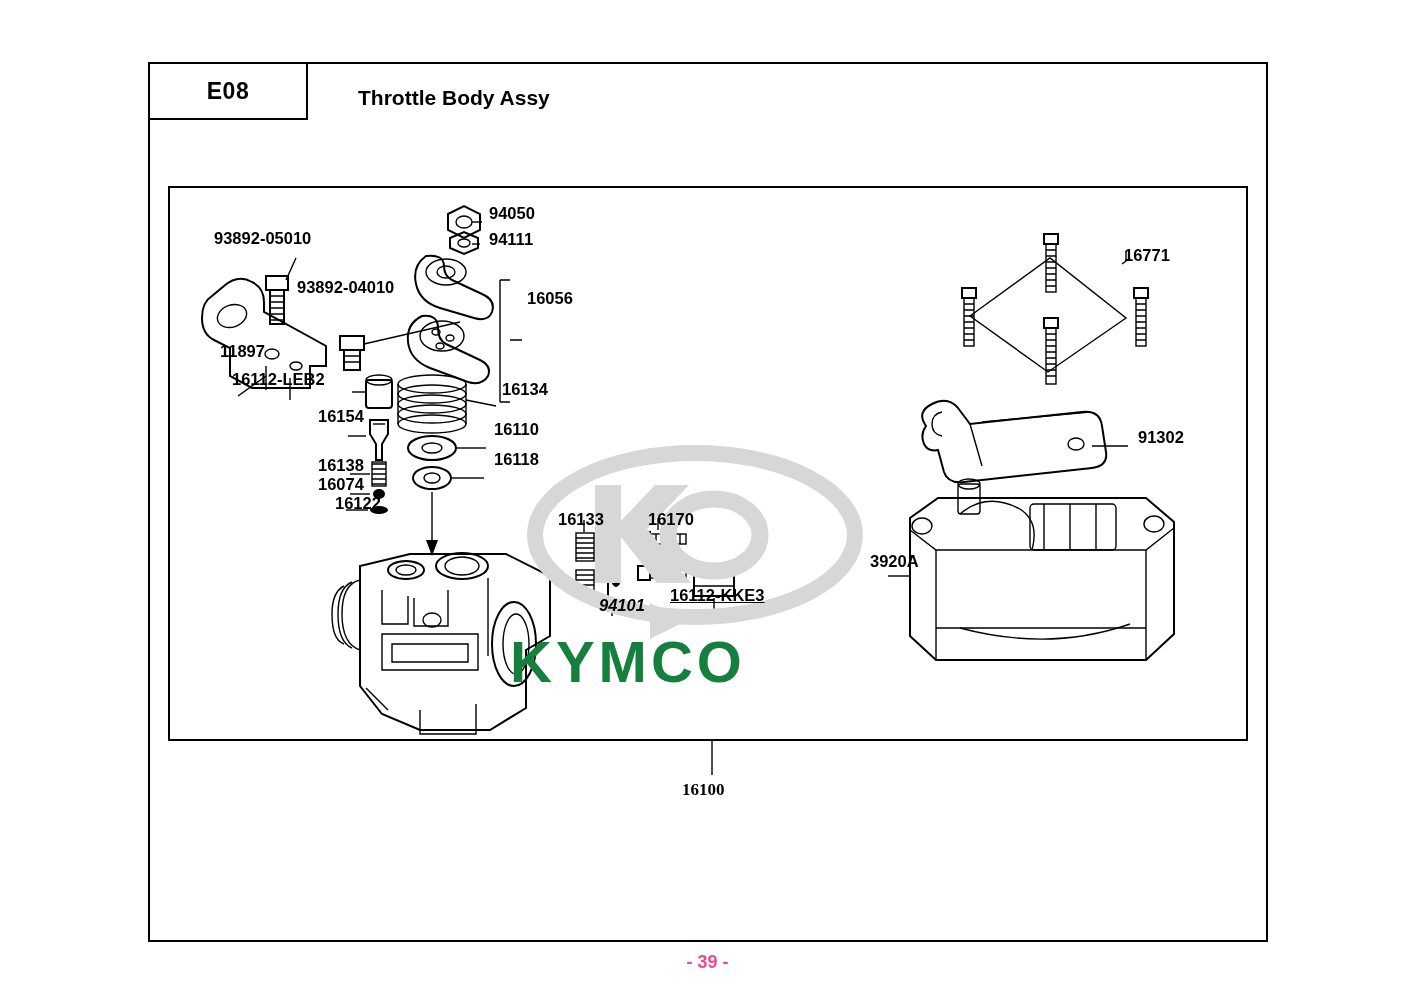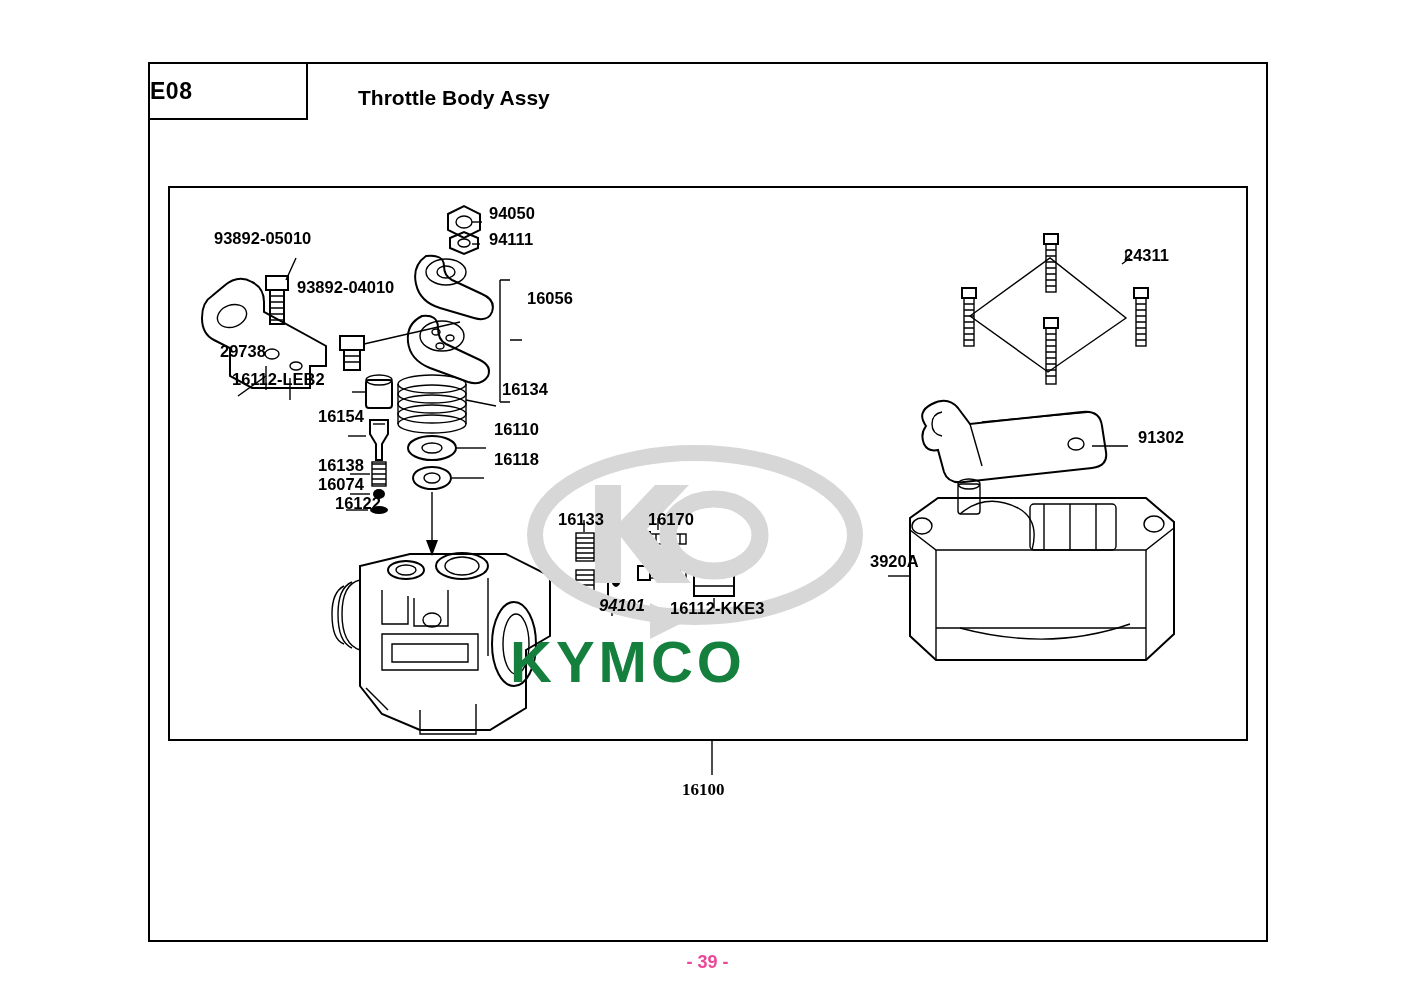--- a/index.html
+++ b/index.html
@@ -37,21 +37,21 @@
     position: absolute;
     left: 148px;
     top: 62px;
     width: 160px;
     height: 58px;
     border: 2px solid #000;
     box-sizing: border-box;
     background: #fff;
     display: flex;
     align-items: center;
-    justify-content: flex-start;
+    justify-content: center;
     z-index: 3;
   }
   .code-box .code-text {
     font-size: 23px;
     font-weight: bold;
     color: #000;
     letter-spacing: 0.5px;
   }
 
   .header-title {
@@ -383,40 +383,40 @@
         <path class="ln-thin" d="M442 412 l0 16"></path>
         <path class="ln-thin" d="M544 410 l0 18"></path>
         <path class="ln-thin" d="M956 72 l0 -8 M960 70 l-8 6"></path>
         <path class="ln-thin" d="M922 258 l36 0"></path>
         <path class="ln-thin" d="M740 388 l-22 0"></path>
       </g>
     </svg>
 
     <div class="lbl" style="left:44px; top:42px;">93892-05010</div>
     <div class="lbl" style="left:127px; top:91px;">93892-04010</div>
-    <div class="lbl" style="left:50px; top:155px;">29738</div>
+    <div class="lbl" style="left:50px; top:155px;">11897</div>
     <div class="lbl" style="left:62px; top:183px;">16112-LEB2</div>
     <div class="lbl" style="left:148px; top:220px;">16154</div>
     <div class="lbl" style="left:148px; top:269px;">16138</div>
     <div class="lbl" style="left:148px; top:288px;">16074</div>
     <div class="lbl" style="left:148px; top:307px;margin-left:17px;">16122</div>
 
     <div class="lbl" style="left:319px; top:17px;">94050</div>
     <div class="lbl" style="left:319px; top:43px;">94111</div>
     <div class="lbl" style="left:357px; top:102px;">16056</div>
     <div class="lbl" style="left:332px; top:193px;">16134</div>
     <div class="lbl" style="left:324px; top:233px;">16110</div>
     <div class="lbl" style="left:324px; top:263px;">16118</div>
 
     <div class="lbl" style="left:388px; top:323px;">16133</div>
     <div class="lbl" style="left:478px; top:323px;">16170</div>
     <div class="lbl" style="left:429px; top:409px;font-style:italic;">94101</div>
-    <div class="lbl" style="left:500px; top:412px;">16112-KKE3</div>
-
-    <div class="lbl" style="left:954px; top:59px;">24311</div>
+    <div class="lbl" style="left:500px; top:399px;text-decoration:underline;">16112-KKE3</div>
+
+    <div class="lbl" style="left:954px; top:59px;">16771</div>
     <div class="lbl" style="left:968px; top:241px;">91302</div>
     <div class="lbl" style="left:700px; top:365px;">3920A</div>
 
   </div>
 
   <svg class="caption-leader" style="position:absolute; left:700px; top:741px;" width="40" height="40">
     <path class="ln-thin" d="M12 0 l0 34"></path>
   </svg>
   <div class="lbl" style="left:682px; top:781px; font-size:17px;font-family:Liberation Serif, serif;">16100</div>
 

